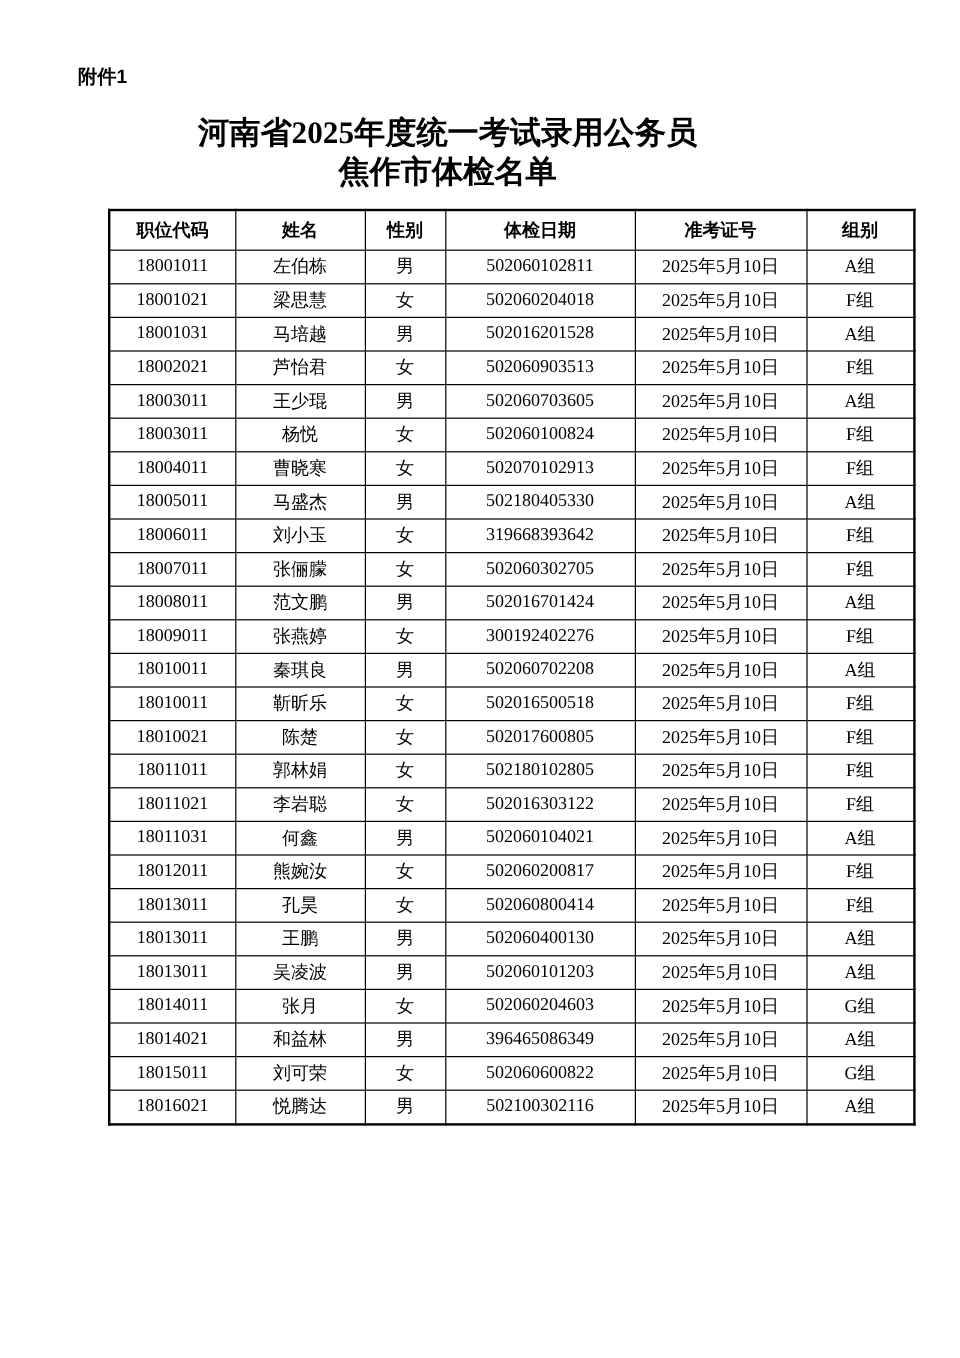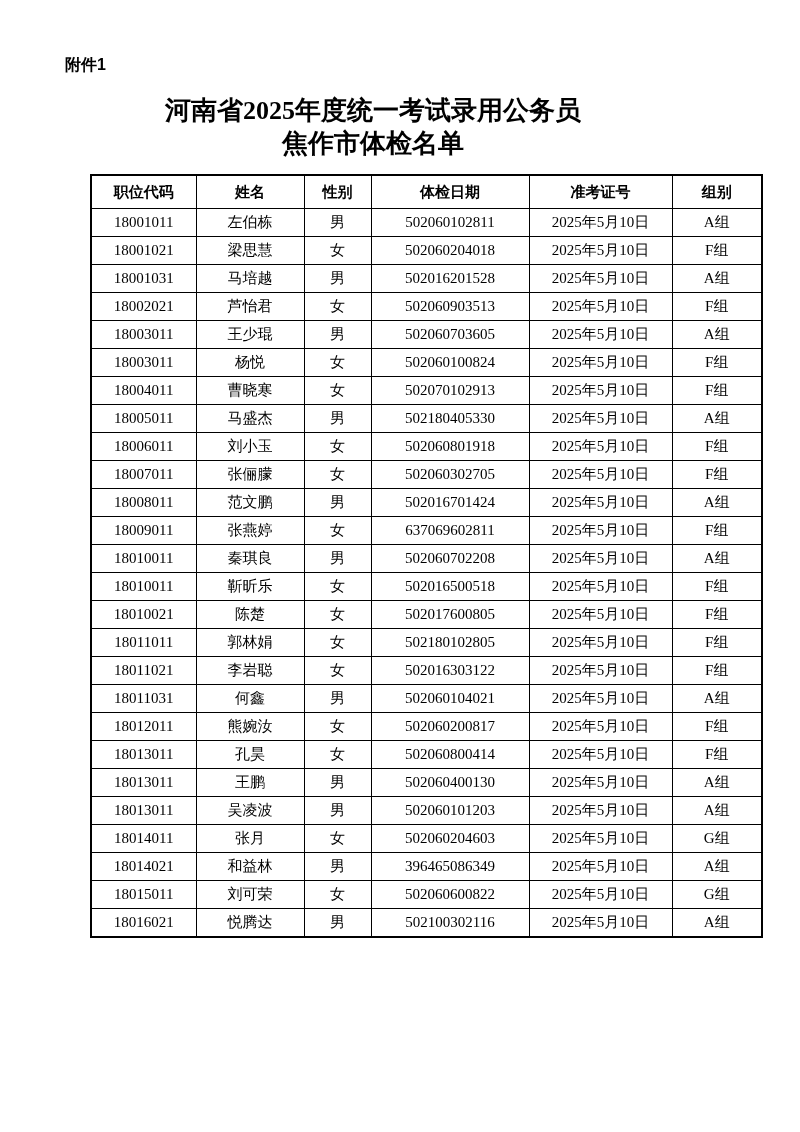--- a/index.html
+++ b/index.html
@@ -166,21 +166,21 @@
           <td>马盛杰</td>
           <td>男</td>
           <td>502180405330</td>
           <td>2025年5月10日</td>
           <td>A组</td>
         </tr>
         <tr>
           <td>18006011</td>
           <td>刘小玉</td>
           <td>女</td>
-          <td>502060801918</td>
+          <td>319668393642</td>
           <td>2025年5月10日</td>
           <td>F组</td>
         </tr>
         <tr>
           <td>18007011</td>
           <td>张俪朦</td>
           <td>女</td>
           <td>502060302705</td>
           <td>2025年5月10日</td>
           <td>F组</td>
@@ -190,21 +190,21 @@
           <td>范文鹏</td>
           <td>男</td>
           <td>502016701424</td>
           <td>2025年5月10日</td>
           <td>A组</td>
         </tr>
         <tr>
           <td>18009011</td>
           <td>张燕婷</td>
           <td>女</td>
-          <td>637069602811</td>
+          <td>300192402276</td>
           <td>2025年5月10日</td>
           <td>F组</td>
         </tr>
         <tr>
           <td>18010011</td>
           <td>秦琪良</td>
           <td>男</td>
           <td>502060702208</td>
           <td>2025年5月10日</td>
           <td>A组</td>

